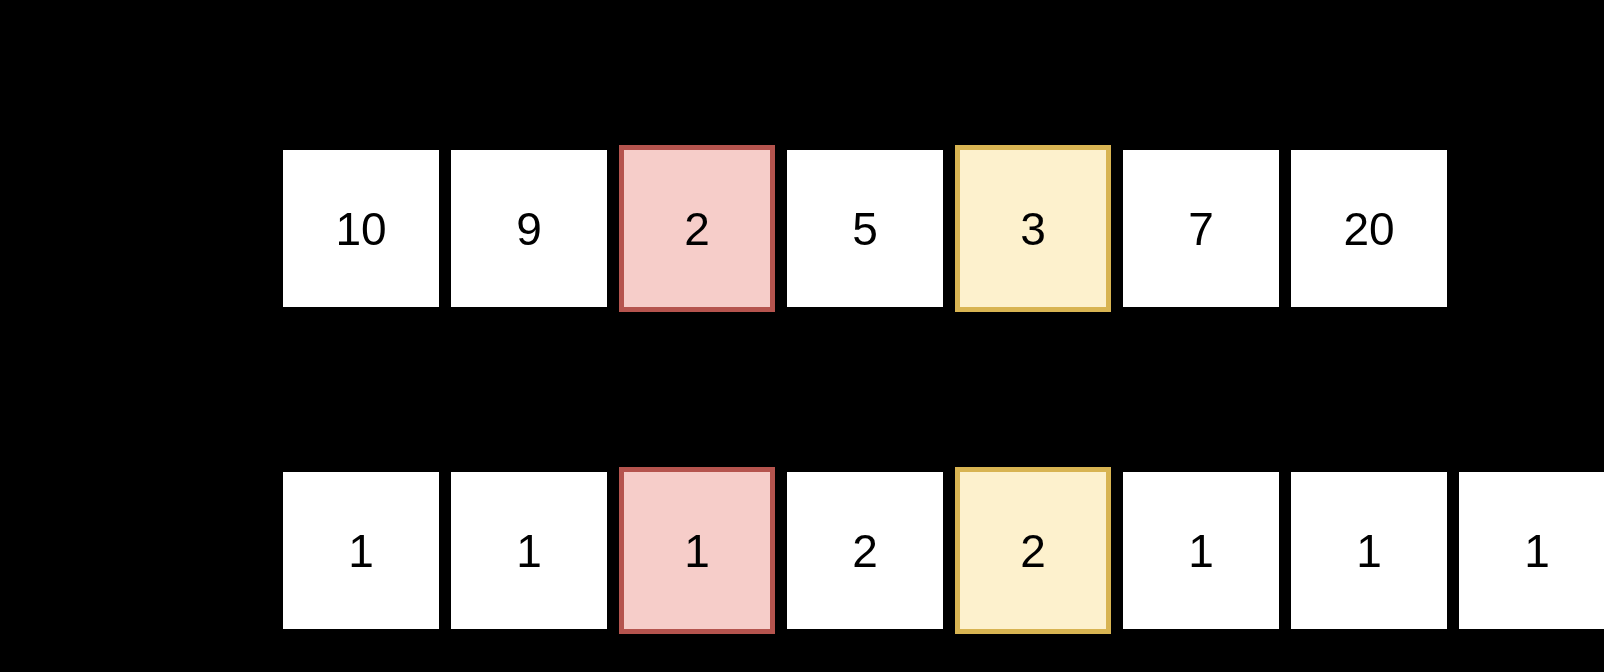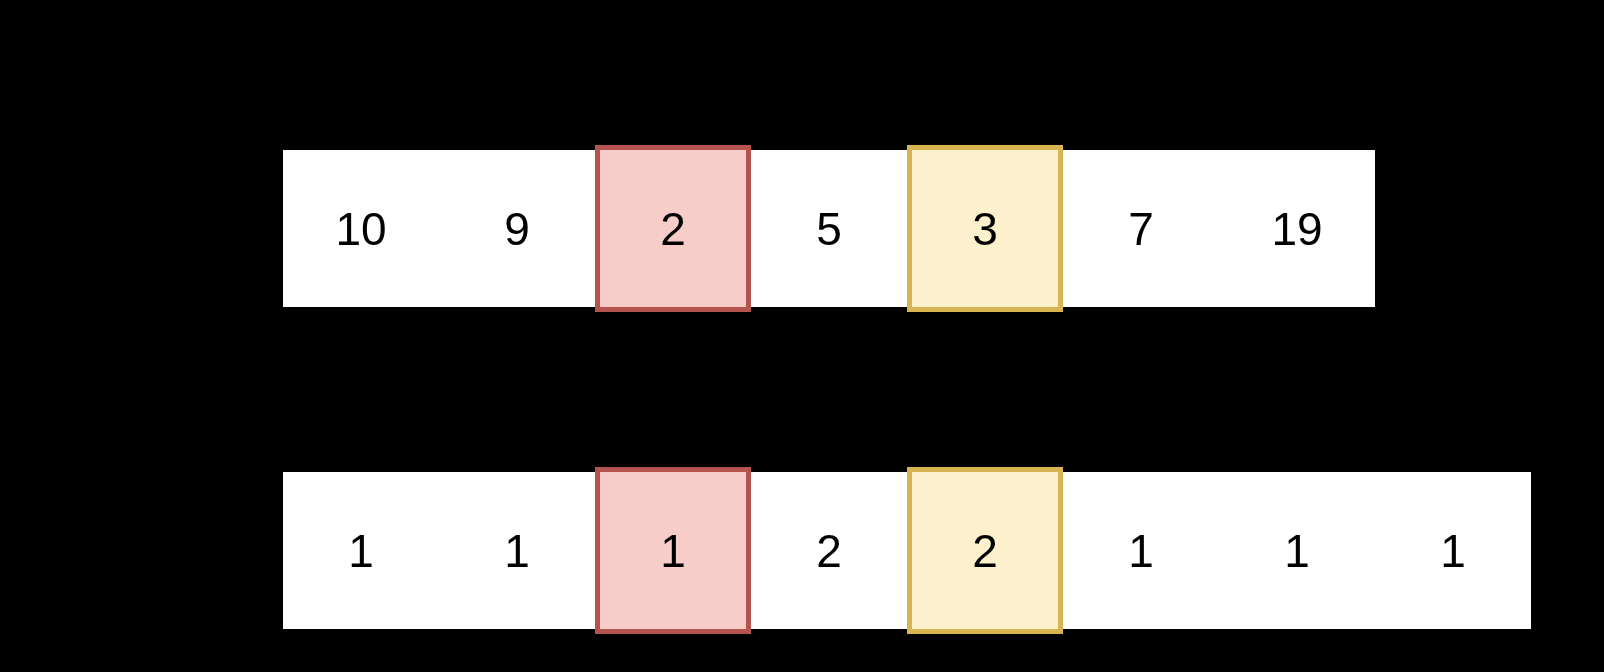--- a/index.html
+++ b/index.html
@@ -22,21 +22,21 @@
   .canvas {
     position: relative;
     width: 1604px;
     height: 672px;
     background: var(--background);
   }
   .array-row {
     position: absolute;
     left: 283px;
     display: flex;
-    gap: 0;
+    gap: 12px;
     align-items: flex-start;
   }
   .array-row.row-top { top: 150px; }
   .array-row.row-bottom { top: 472px; }
   .cell {
     width: 156px;
     height: 157px;
     background: var(--cell-bg);
     color: var(--cell-text);
     display: flex;
@@ -67,21 +67,21 @@
 
 <div class="canvas">
 
   <div class="array-row row-top">
     <div class="cell">10</div>
     <div class="cell">9</div>
     <div class="cell hl hl-red">2</div>
     <div class="cell">5</div>
     <div class="cell hl hl-yellow">3</div>
     <div class="cell">7</div>
-    <div class="cell">19</div>
+    <div class="cell">20</div>
   </div>
 
   <div class="array-row row-bottom">
     <div class="cell">1</div>
     <div class="cell">1</div>
     <div class="cell hl hl-red">1</div>
     <div class="cell">2</div>
     <div class="cell hl hl-yellow">2</div>
     <div class="cell">1</div>
     <div class="cell">1</div>

